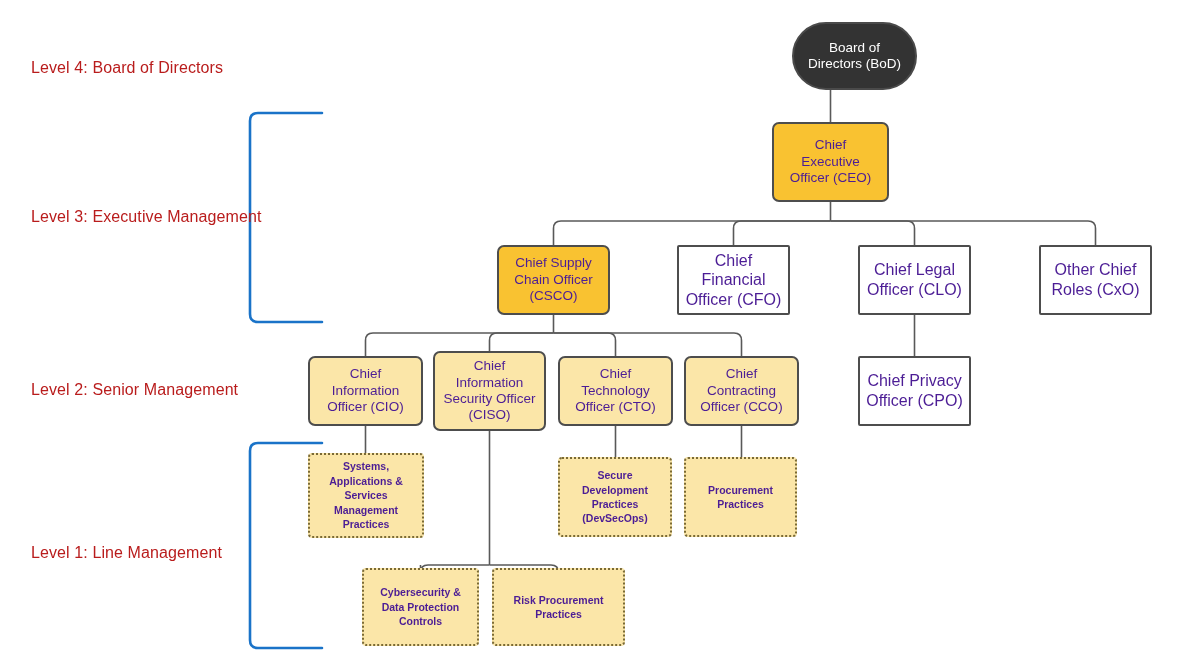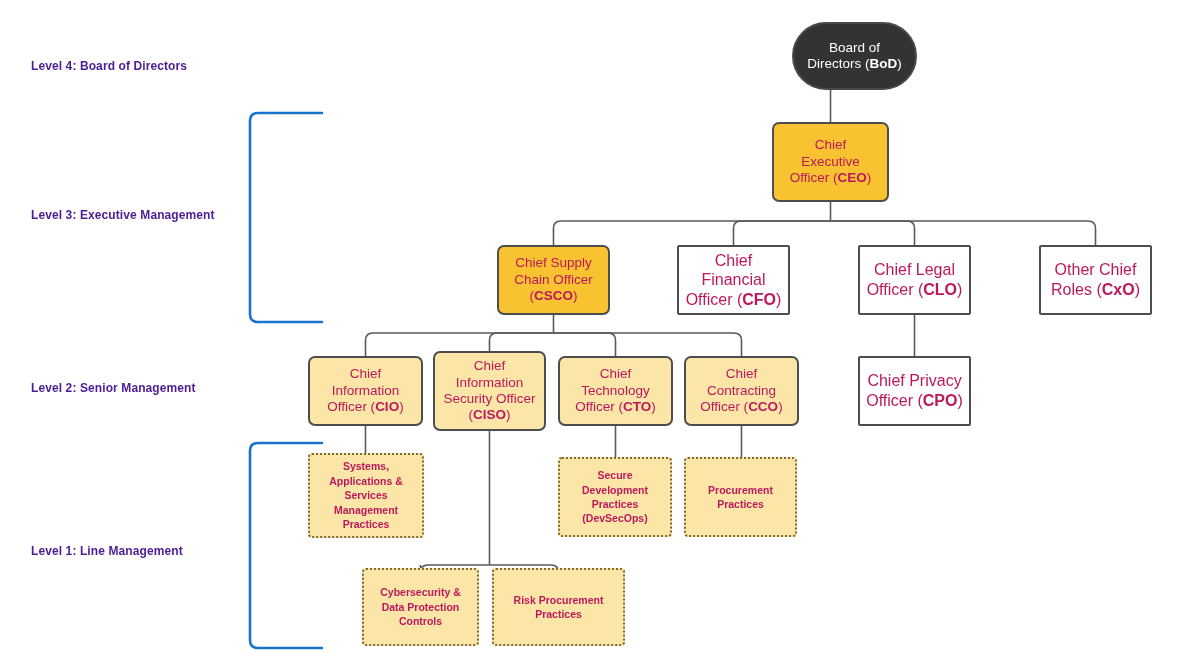--- a/index.html
+++ b/index.html
@@ -16,38 +16,38 @@
     overflow: hidden;
   }
   svg.wires {
     position: absolute;
     left: 0; top: 0;
     width: 1179px; height: 652px;
     pointer-events: none;
   }
   .level-label {
     position: absolute;
-    color: #4c1d95;
-    font-weight: bold;
-    font-size: 12px;
+    color: #b91c1c;
+    font-weight: normal;
+    font-size: 16px;
     letter-spacing: 0.1px;
     white-space: nowrap;
   }
   .node {
     position: absolute;
     display: flex;
     align-items: center;
     justify-content: center;
     text-align: center;
     line-height: 1.22;
-    color: #be185d;
+    color: #4c1d95;
     padding: 2px 4px;
   }
   .node .txt { width: 100%; }
-  .node b { font-weight: bold; }
+  .node b { font-weight: normal; }
 
   
   .n-bod {
     background: #333333;
     color: #ffffff;
     border: 2px solid #4a4a4a;
     border-radius: 40px;
     font-size: 13.5px;
   }
   

